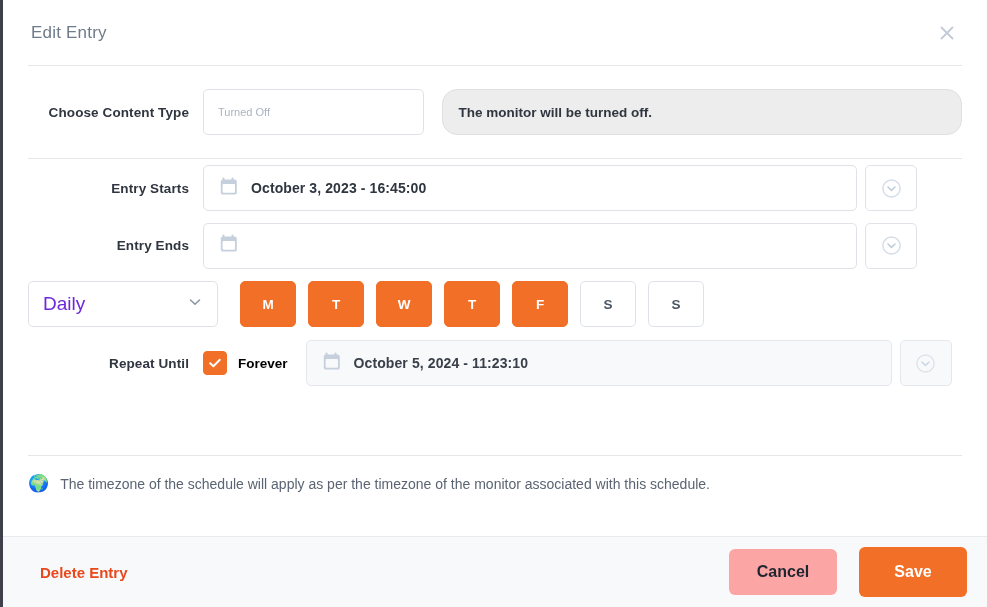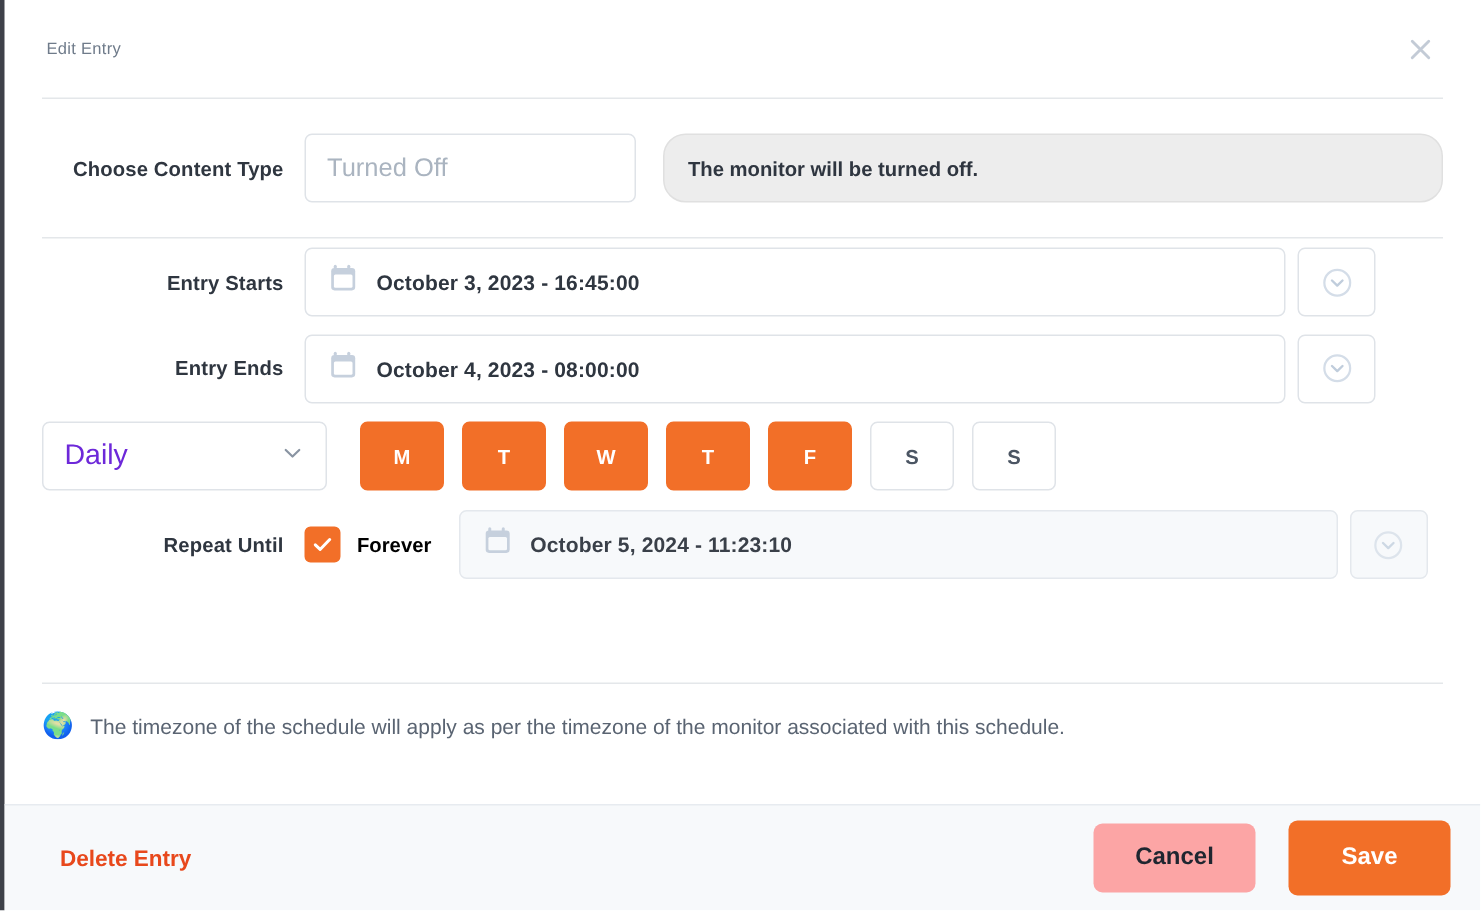--- a/index.html
+++ b/index.html
@@ -24,21 +24,21 @@
 
   
   .dialog-header {
     height: 65px;
     display: flex;
     align-items: center;
     padding: 0 25px 0 28px;
     box-sizing: border-box;
   }
   .dialog-title {
-    font-size: 11px;
+    font-size: 17px;
     color: #6f7b8a;
     font-weight: 400;
     letter-spacing: .2px;
   }
   .close-btn {
     margin-left: auto;
     width: 30px;
     height: 30px;
     display: flex;
     align-items: center;
@@ -90,21 +90,21 @@
     color: #2f3640;
     font-weight: bold;
   }
 
   .field-contenttype {
     width: 222px;
     height: 46px;
     padding: 0 14px;
     color: #aab4c0;
     font-weight: normal;
-    font-size: 17px;
+    font-size: 11px;
   }
 
   .desc-box {
     box-sizing: border-box;
     margin-left: 18px;
     width: 524px;
     height: 46px;
     background: #ededed;
     border: 1px solid #e0e0e0;
     border-radius: 15px;
@@ -358,21 +358,20 @@
       <div class="date-wrap">
         <div class="date-input">
           <span>
             <svg width="18" height="19" viewBox="0 0 18 19" aria-hidden="true">
               <rect x="2.5" y="0.5" width="2" height="3.2" rx="1" fill="#c6d0dd"></rect>
               <rect x="11.5" y="0.5" width="2" height="3.2" rx="1" fill="#c6d0dd"></rect>
               <rect x="0.8" y="2.6" width="16" height="15" rx="2.2" fill="#c6d0dd"></rect>
               <rect x="2.6" y="7" width="12.4" height="8.8" rx="1" fill="#ffffff"></rect>
             </svg>
           </span>
-          <span class="date-text">October 4, 2023 - 08:00:00</span>
         </div>
         <div class="icon-btn">
           <svg width="21" height="21" viewBox="0 0 21 21" aria-hidden="true">
             <circle cx="10.5" cy="10.5" r="8.6" fill="none" stroke="#d4dde8" stroke-width="1.5"></circle>
             <path d="M7 9 L10.5 12.4 L14 9" fill="none" stroke="#c0cddc" stroke-width="1.6" stroke-linecap="round" stroke-linejoin="round"></path>
           </svg>
         </div>
       </div>
     </div>
 

